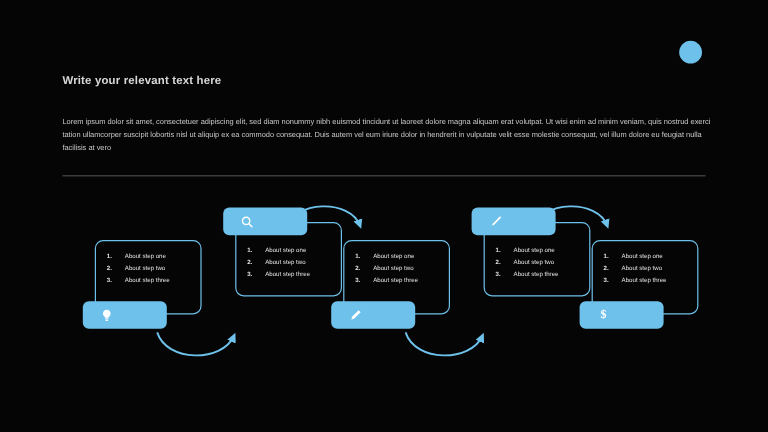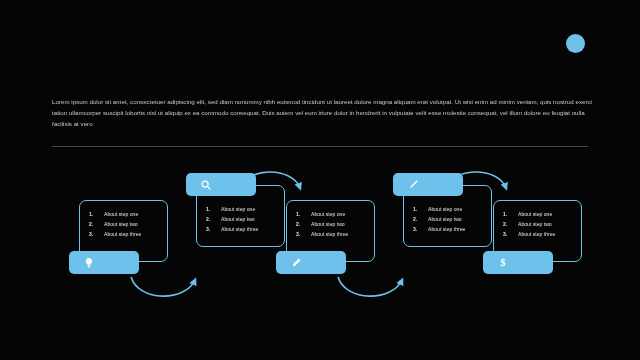--- a/index.html
+++ b/index.html
@@ -160,20 +160,21 @@
     top: 19px;
   }
 </style>
 </head>
 <body>
 
 <div id="slide">
 
   <div class="deco-circle"></div>
 
+  <div class="slide-title">Write your relevant text here</div>
 
   <div class="slide-body">Lorem ipsum dolor sit amet, consectetuer adipiscing elit, sed diam nonummy nibh euismod tincidunt ut laoreet dolore magna aliquam erat volutpat. Ut wisi enim ad minim veniam, quis nostrud exerci tation ullamcorper suscipit lobortis nisl ut aliquip ex ea commodo consequat. Duis autem vel eum iriure dolor in hendrerit in vulputate velit esse molestie consequat, vel illum dolore eu feugiat nulla facilisis at vero</div>
 
   <div class="divider"></div>
 
   <div id="flow">
 
     <svg id="arrows" viewBox="0 0 640 175">
       <defs>
         <marker id="ah" markerWidth="6" markerHeight="6" refX="3.2" refY="3" orient="auto" markerUnits="strokeWidth">

